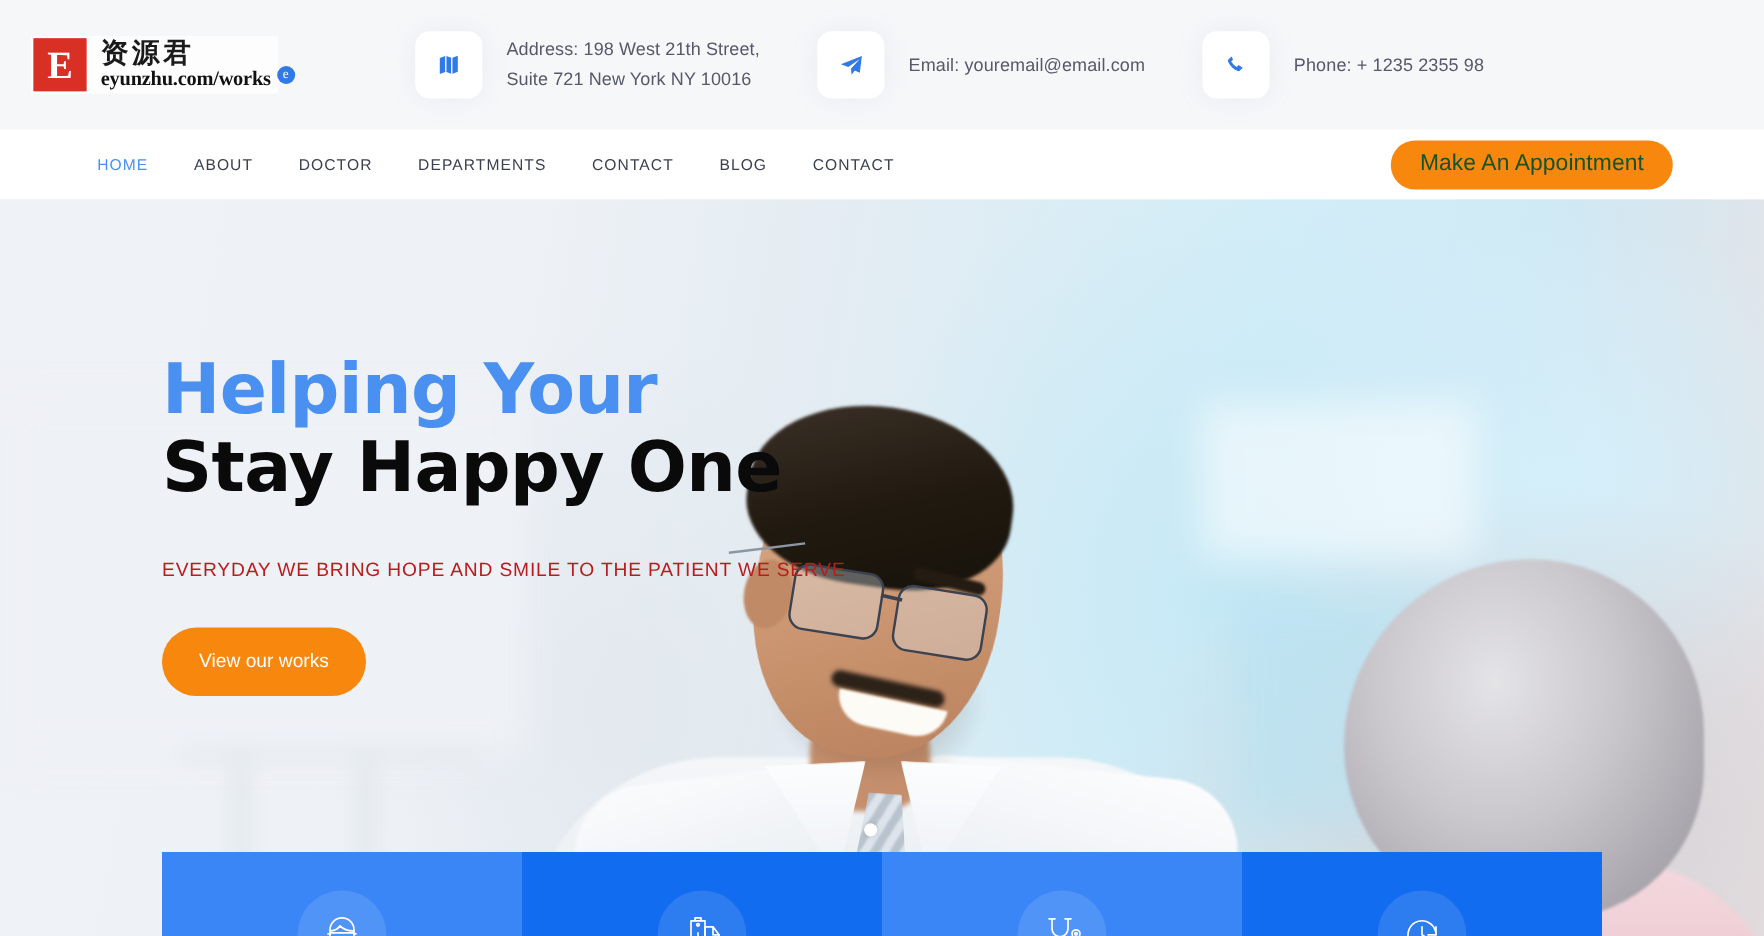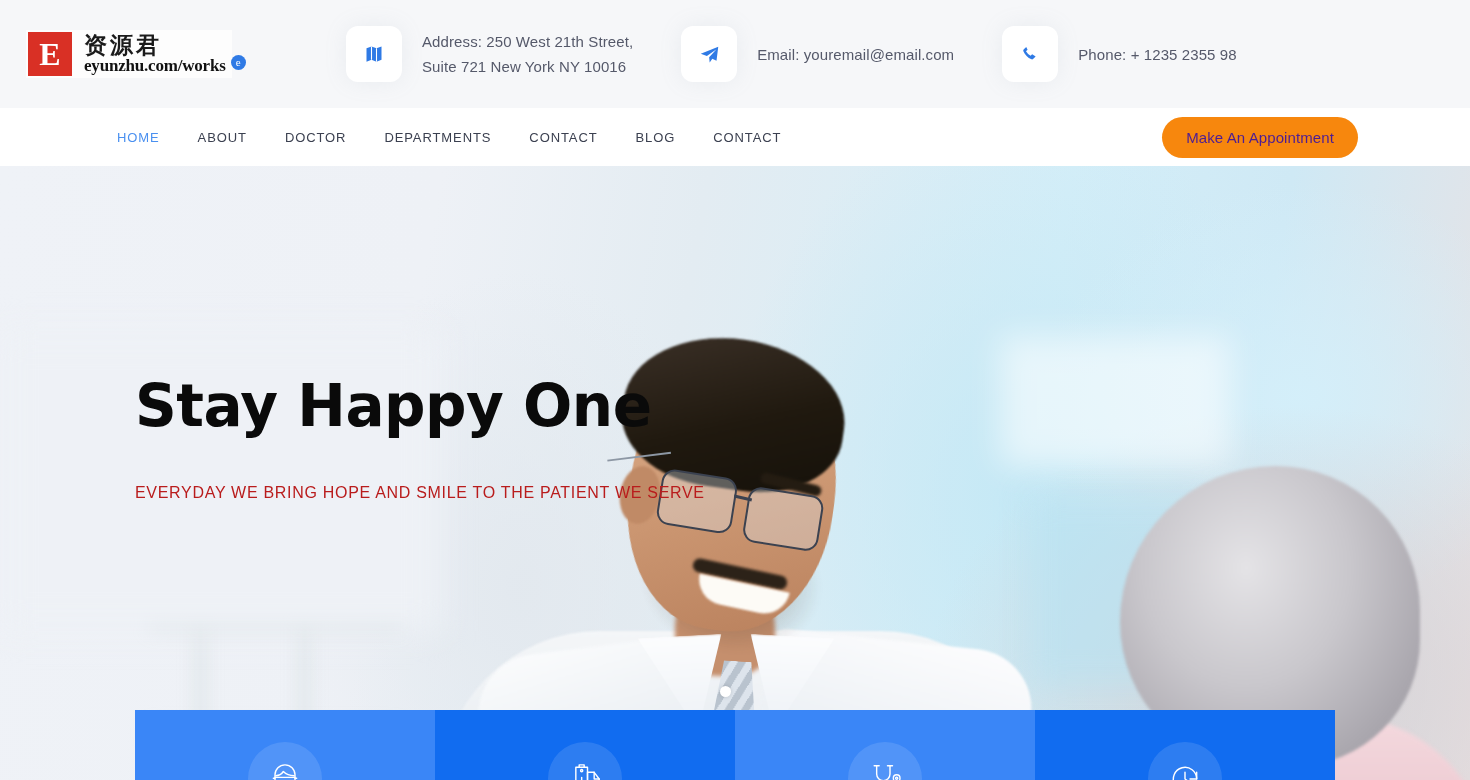--- a/index.html
+++ b/index.html
@@ -101,44 +101,44 @@
     letter-spacing:0.1px;
     white-space:nowrap;
   }
 
   
   .nav {
     height:58px;
     background:#ffffff;
     display:flex;
     align-items:center;
-    padding:0 112px;
+    padding:0 76px;
     position:relative;
     z-index:5;
   }
   .menu { display:flex; align-items:center; flex:1; list-style:none; }
   .menu li { margin-right:28px; }
   .menu a {
     font-size:13px;
     letter-spacing:0.9px;
     color:#3b4050;
     text-decoration:none;
     font-weight:500;
     padding:6px 5px;
     display:block;
   }
   .menu a.active { color:#4a90f0; }
   .appt-btn {
     background:#f7870d;
-    color:#4c1d95;
+    color:#14532d;
     border:none;
     border-radius:26px;
     height:41px;
     padding:0 24px;
-    font-size:15px;
+    font-size:19px;
     font-family:"Liberation Sans", sans-serif;
     cursor:pointer;
     letter-spacing:0.1px;
     white-space:nowrap;
   }
 
   
   .hero {
     position:relative;
     height:614px;
@@ -457,21 +457,21 @@
   <div class="contact-list">
 
     <div class="contact">
       <div class="c-icon">
         <svg width="20" height="20" viewBox="0 0 24 24" fill="none">
           <path d="M9 3 3 5.2v16L9 19l6 2.2 6-2.2v-16L15 5.2 9 3z" fill="#2f7ae5"></path>
           <path d="M9 3v16M15 5.2v16" stroke="#ffffff" stroke-width="1.3"></path>
         </svg>
       </div>
       <div>
-        <div class="c-text">Address: 250 West 21th Street,</div>
+        <div class="c-text">Address: 198 West 21th Street,</div>
         <div class="c-text">Suite 721 New York NY 10016</div>
       </div>
     </div>
 
     <div class="contact">
       <div class="c-icon">
         <svg width="21" height="21" viewBox="0 0 24 24">
           <path d="M22 3 2 11l7 2.6L20 6l-8.4 9.1.6 5.9 3-4.2 4.8 2.2L22 3z" fill="#2f7ae5"></path>
         </svg>
       </div>
@@ -555,22 +555,24 @@
       </div>
     </div>
 
     <div class="patient">
       <div class="p-shoulder"></div>
       <div class="p-hair"></div>
     </div>
   </div>
 
   <div class="hero-content">
+    <div class="h1-line1">Helping Your</div>
     <div class="h1-line2">Stay Happy One</div>
     <div class="hero-sub">EVERYDAY WE BRING HOPE AND SMILE TO THE PATIENT WE SERVE</div>
+    <button class="works-btn">View our works</button>
   </div>
 
   <div class="carousel-dot"></div>
 </div>
 
 <div class="cards">
 
   <div class="card light">
     <div class="card-icon">
       <svg width="40" height="40" viewBox="0 0 48 48" fill="none" stroke="#ffffff" stroke-width="1.7" stroke-linecap="round" stroke-linejoin="round">

